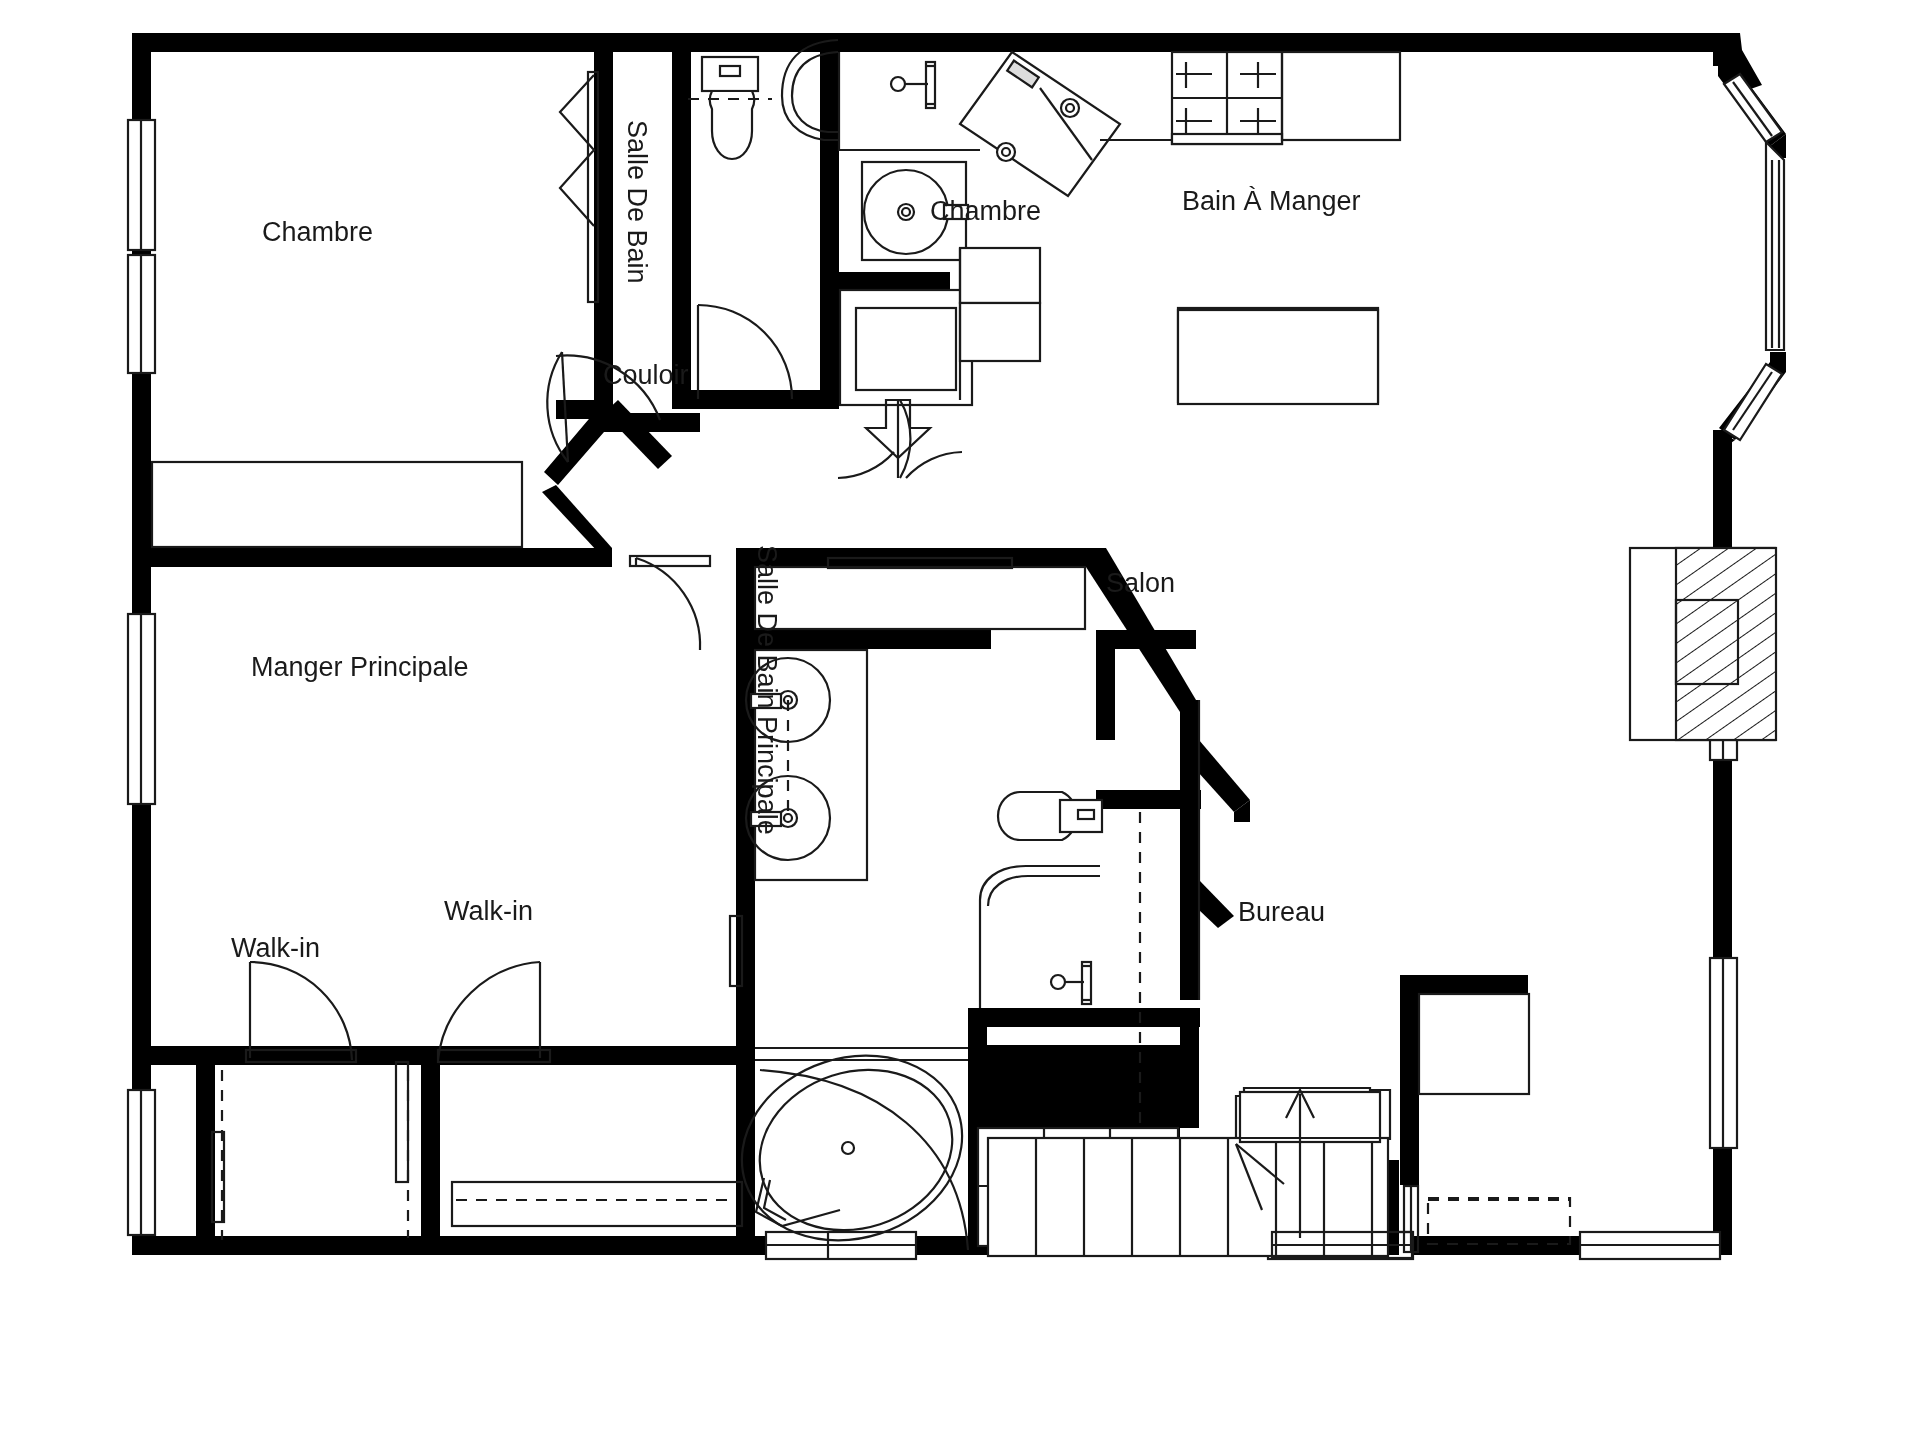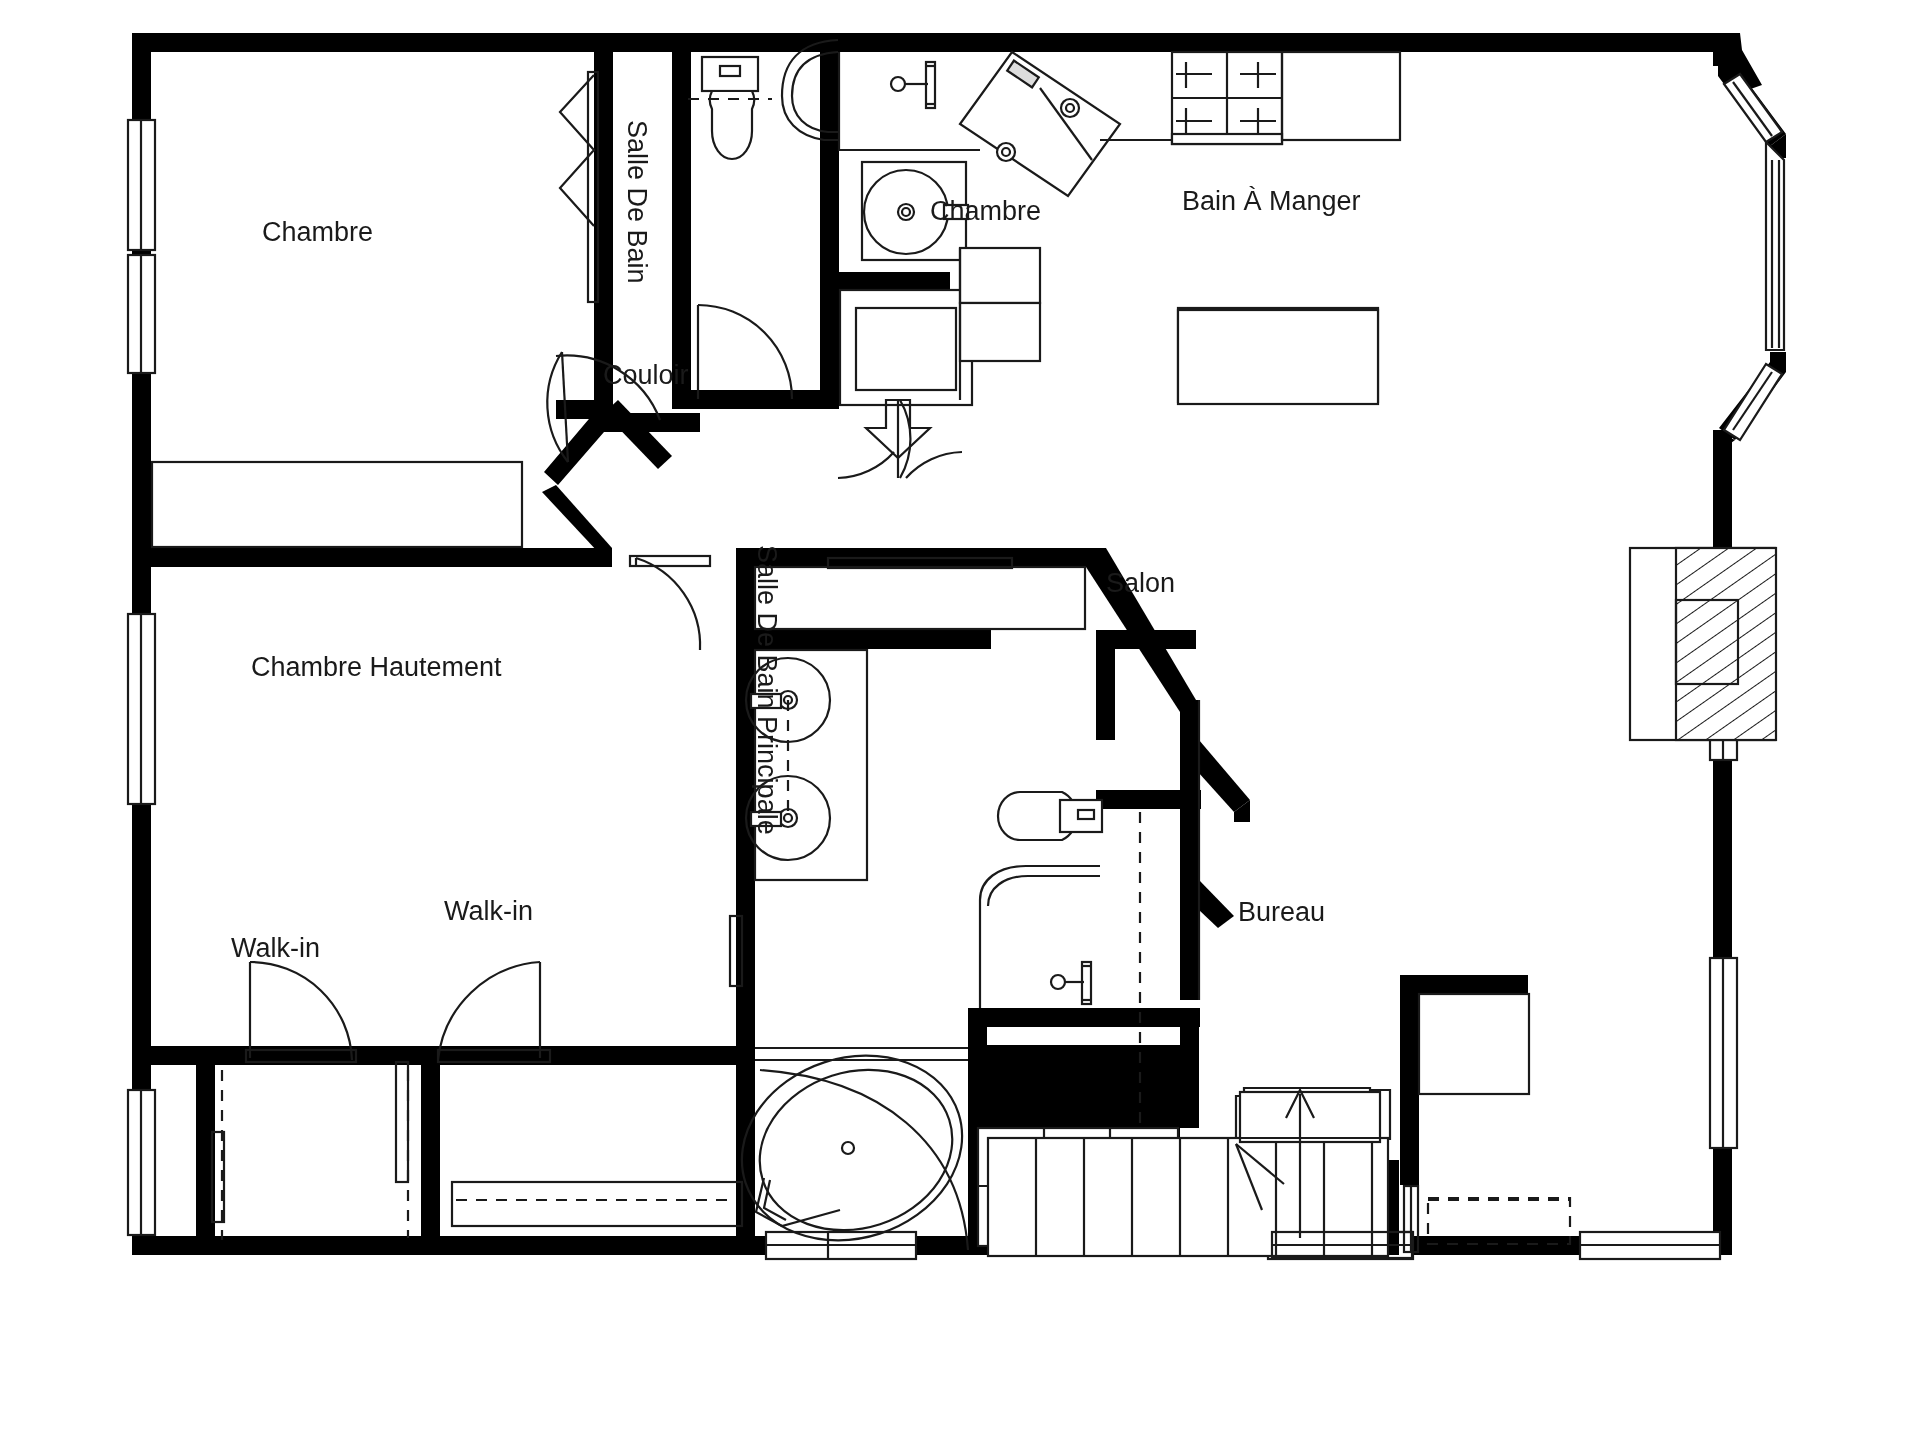--- a/index.html
+++ b/index.html
@@ -402,21 +402,21 @@
   <div class="lbl-box" style="left:262px;top:217px;">Chambre</div>
 
   <div class="lbl-box lbl-rot" style="left:652px;top:120px;transform:rotate(90deg);">Salle De Bain</div>
 
   <div class="lbl-box" style="left:930px;top:196px;">Chambre</div>
 
   <div class="lbl-box" style="left:1182px;top:186px;">Bain À Manger</div>
 
   <div class="lbl-box" style="left:603px;top:360px;">Couloir</div>
 
-  <div class="lbl-box" style="left:251px;top:652px;">Chambre Hautement</div>
+  <div class="lbl-box" style="left:251px;top:652px;">Manger Principale</div>
 
   <div class="lbl-box lbl-rot" style="left:782px;top:545px;transform:rotate(90deg);">Salle De Bain Principale</div>
 
   <div class="lbl-box" style="left:1106px;top:568px;text-align:center;">Salon</div>
 
   <div class="lbl-box" style="left:231px;top:933px;">Walk-in</div>
 
   <div class="lbl-box" style="left:444px;top:896px;">Walk-in</div>
 
   <div class="lbl-box" style="left:1238px;top:897px;">Bureau</div>

